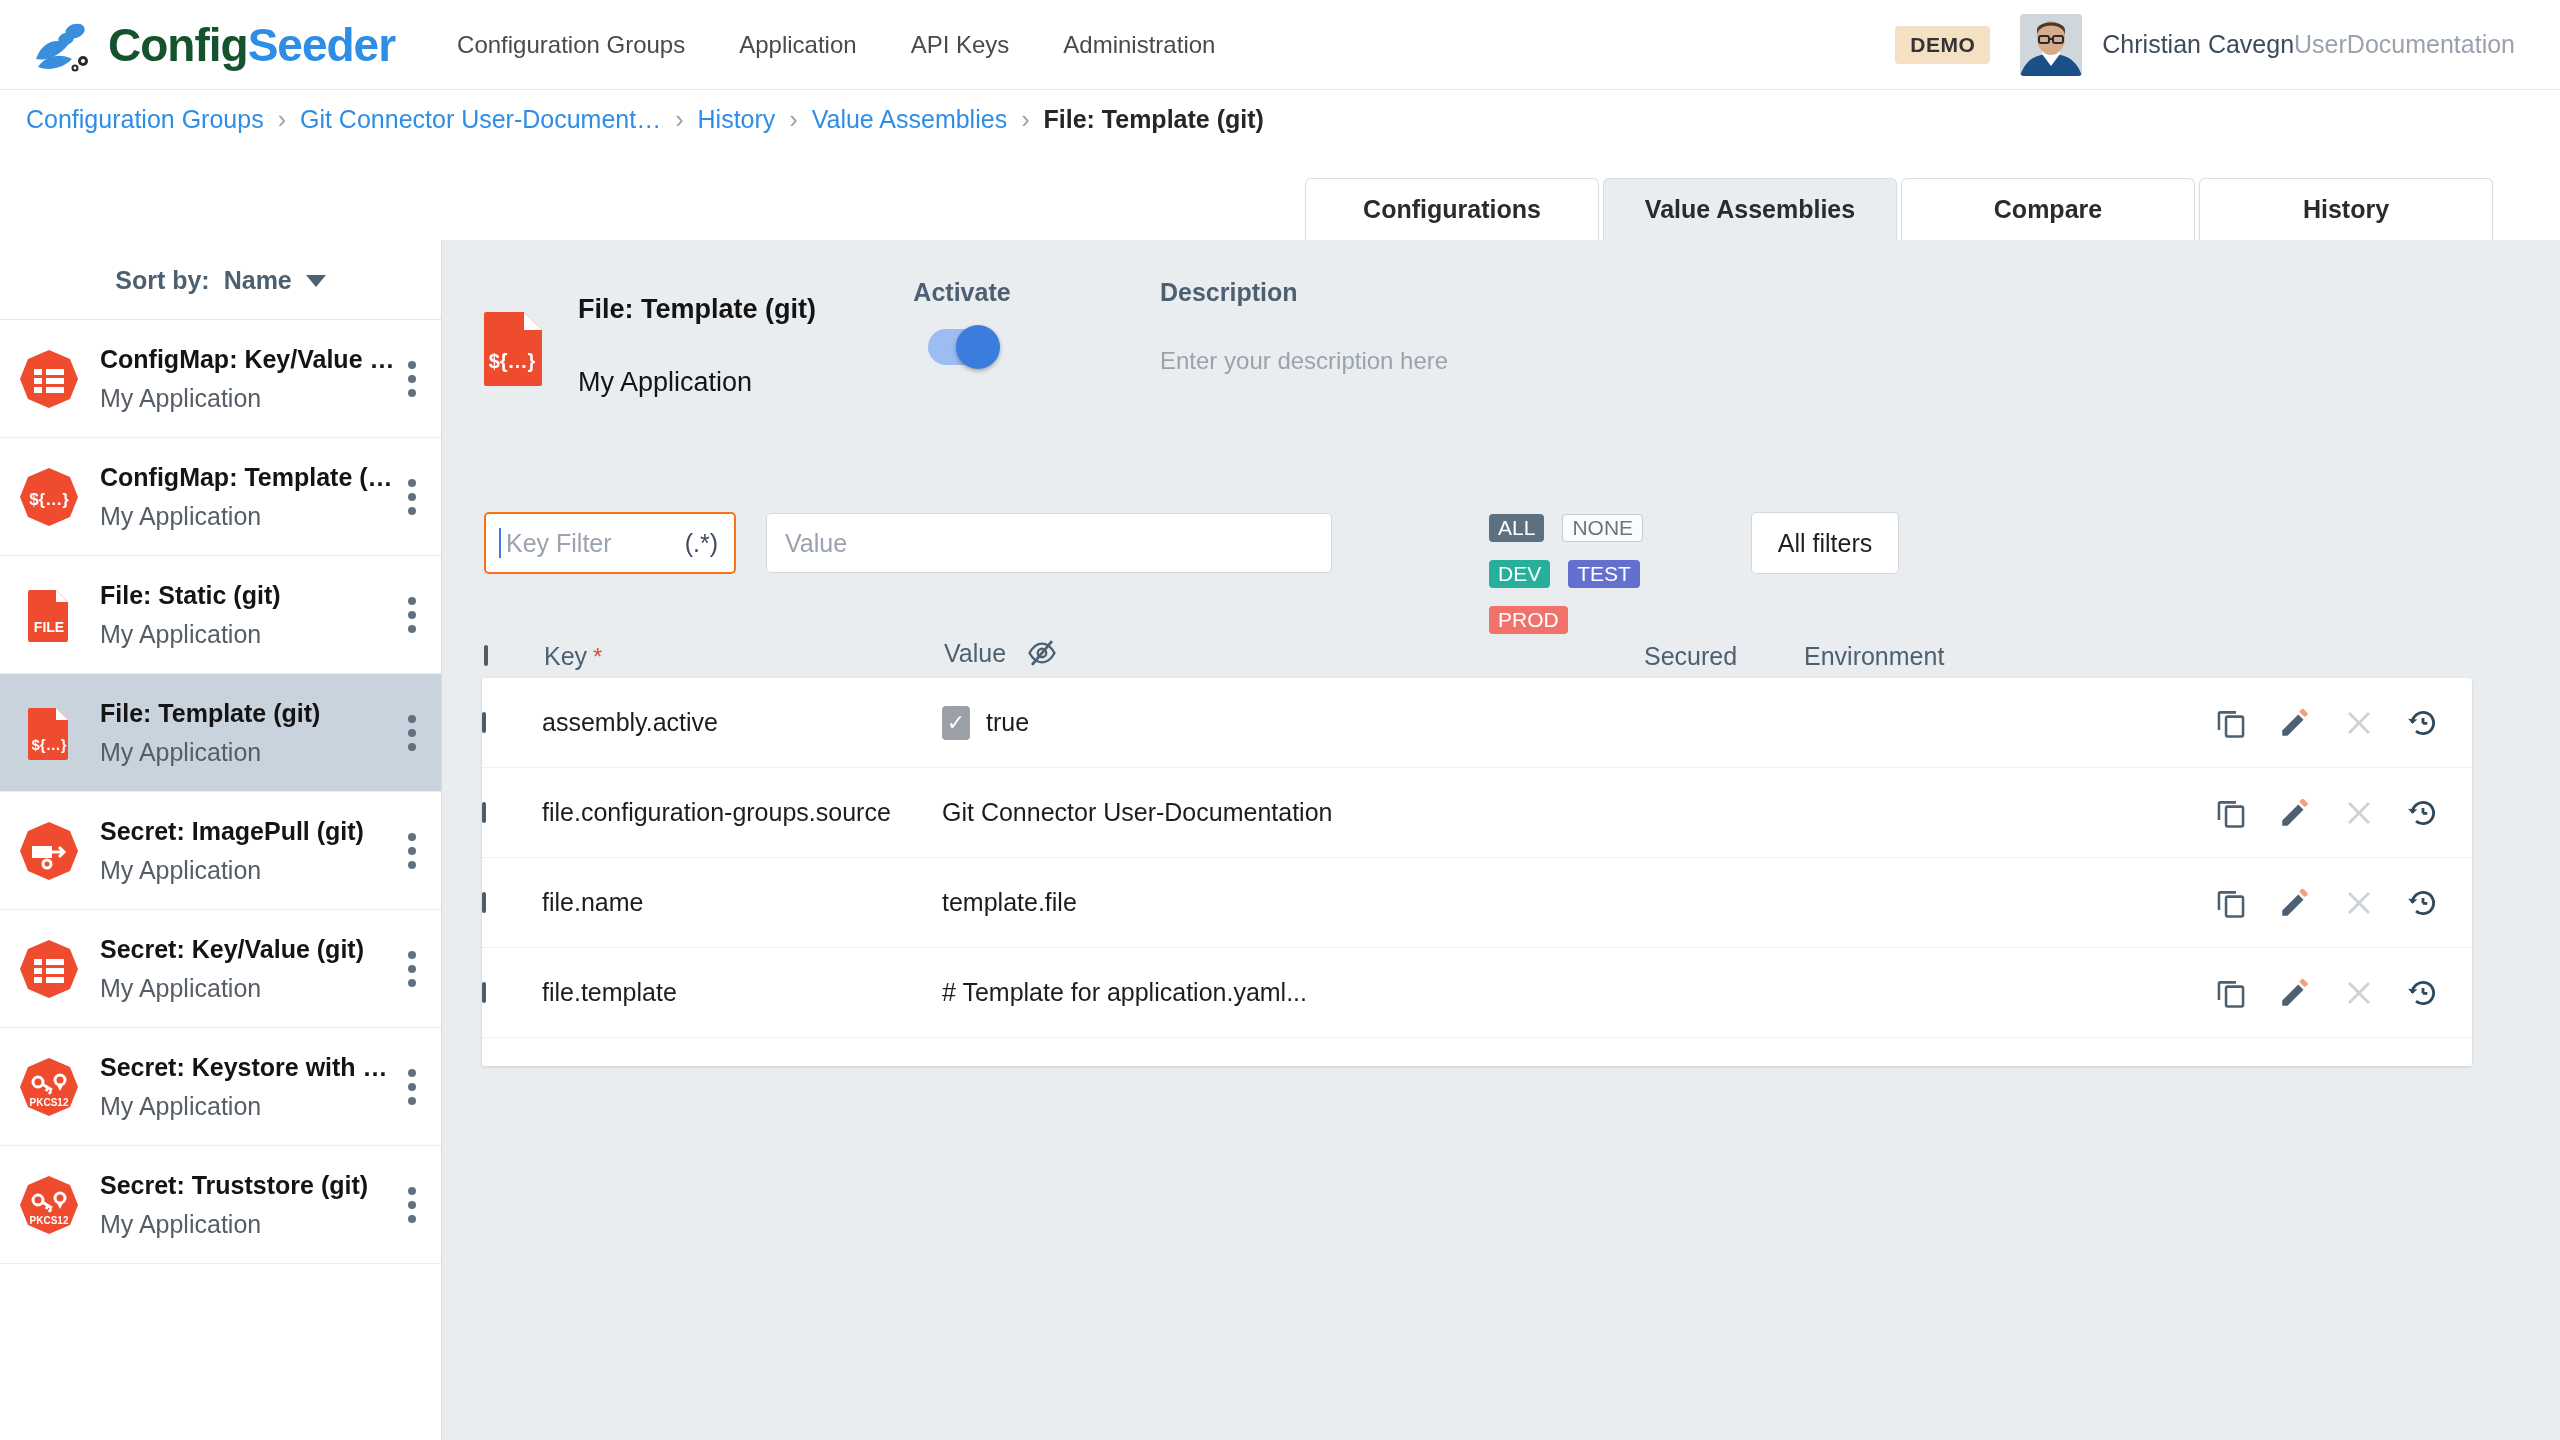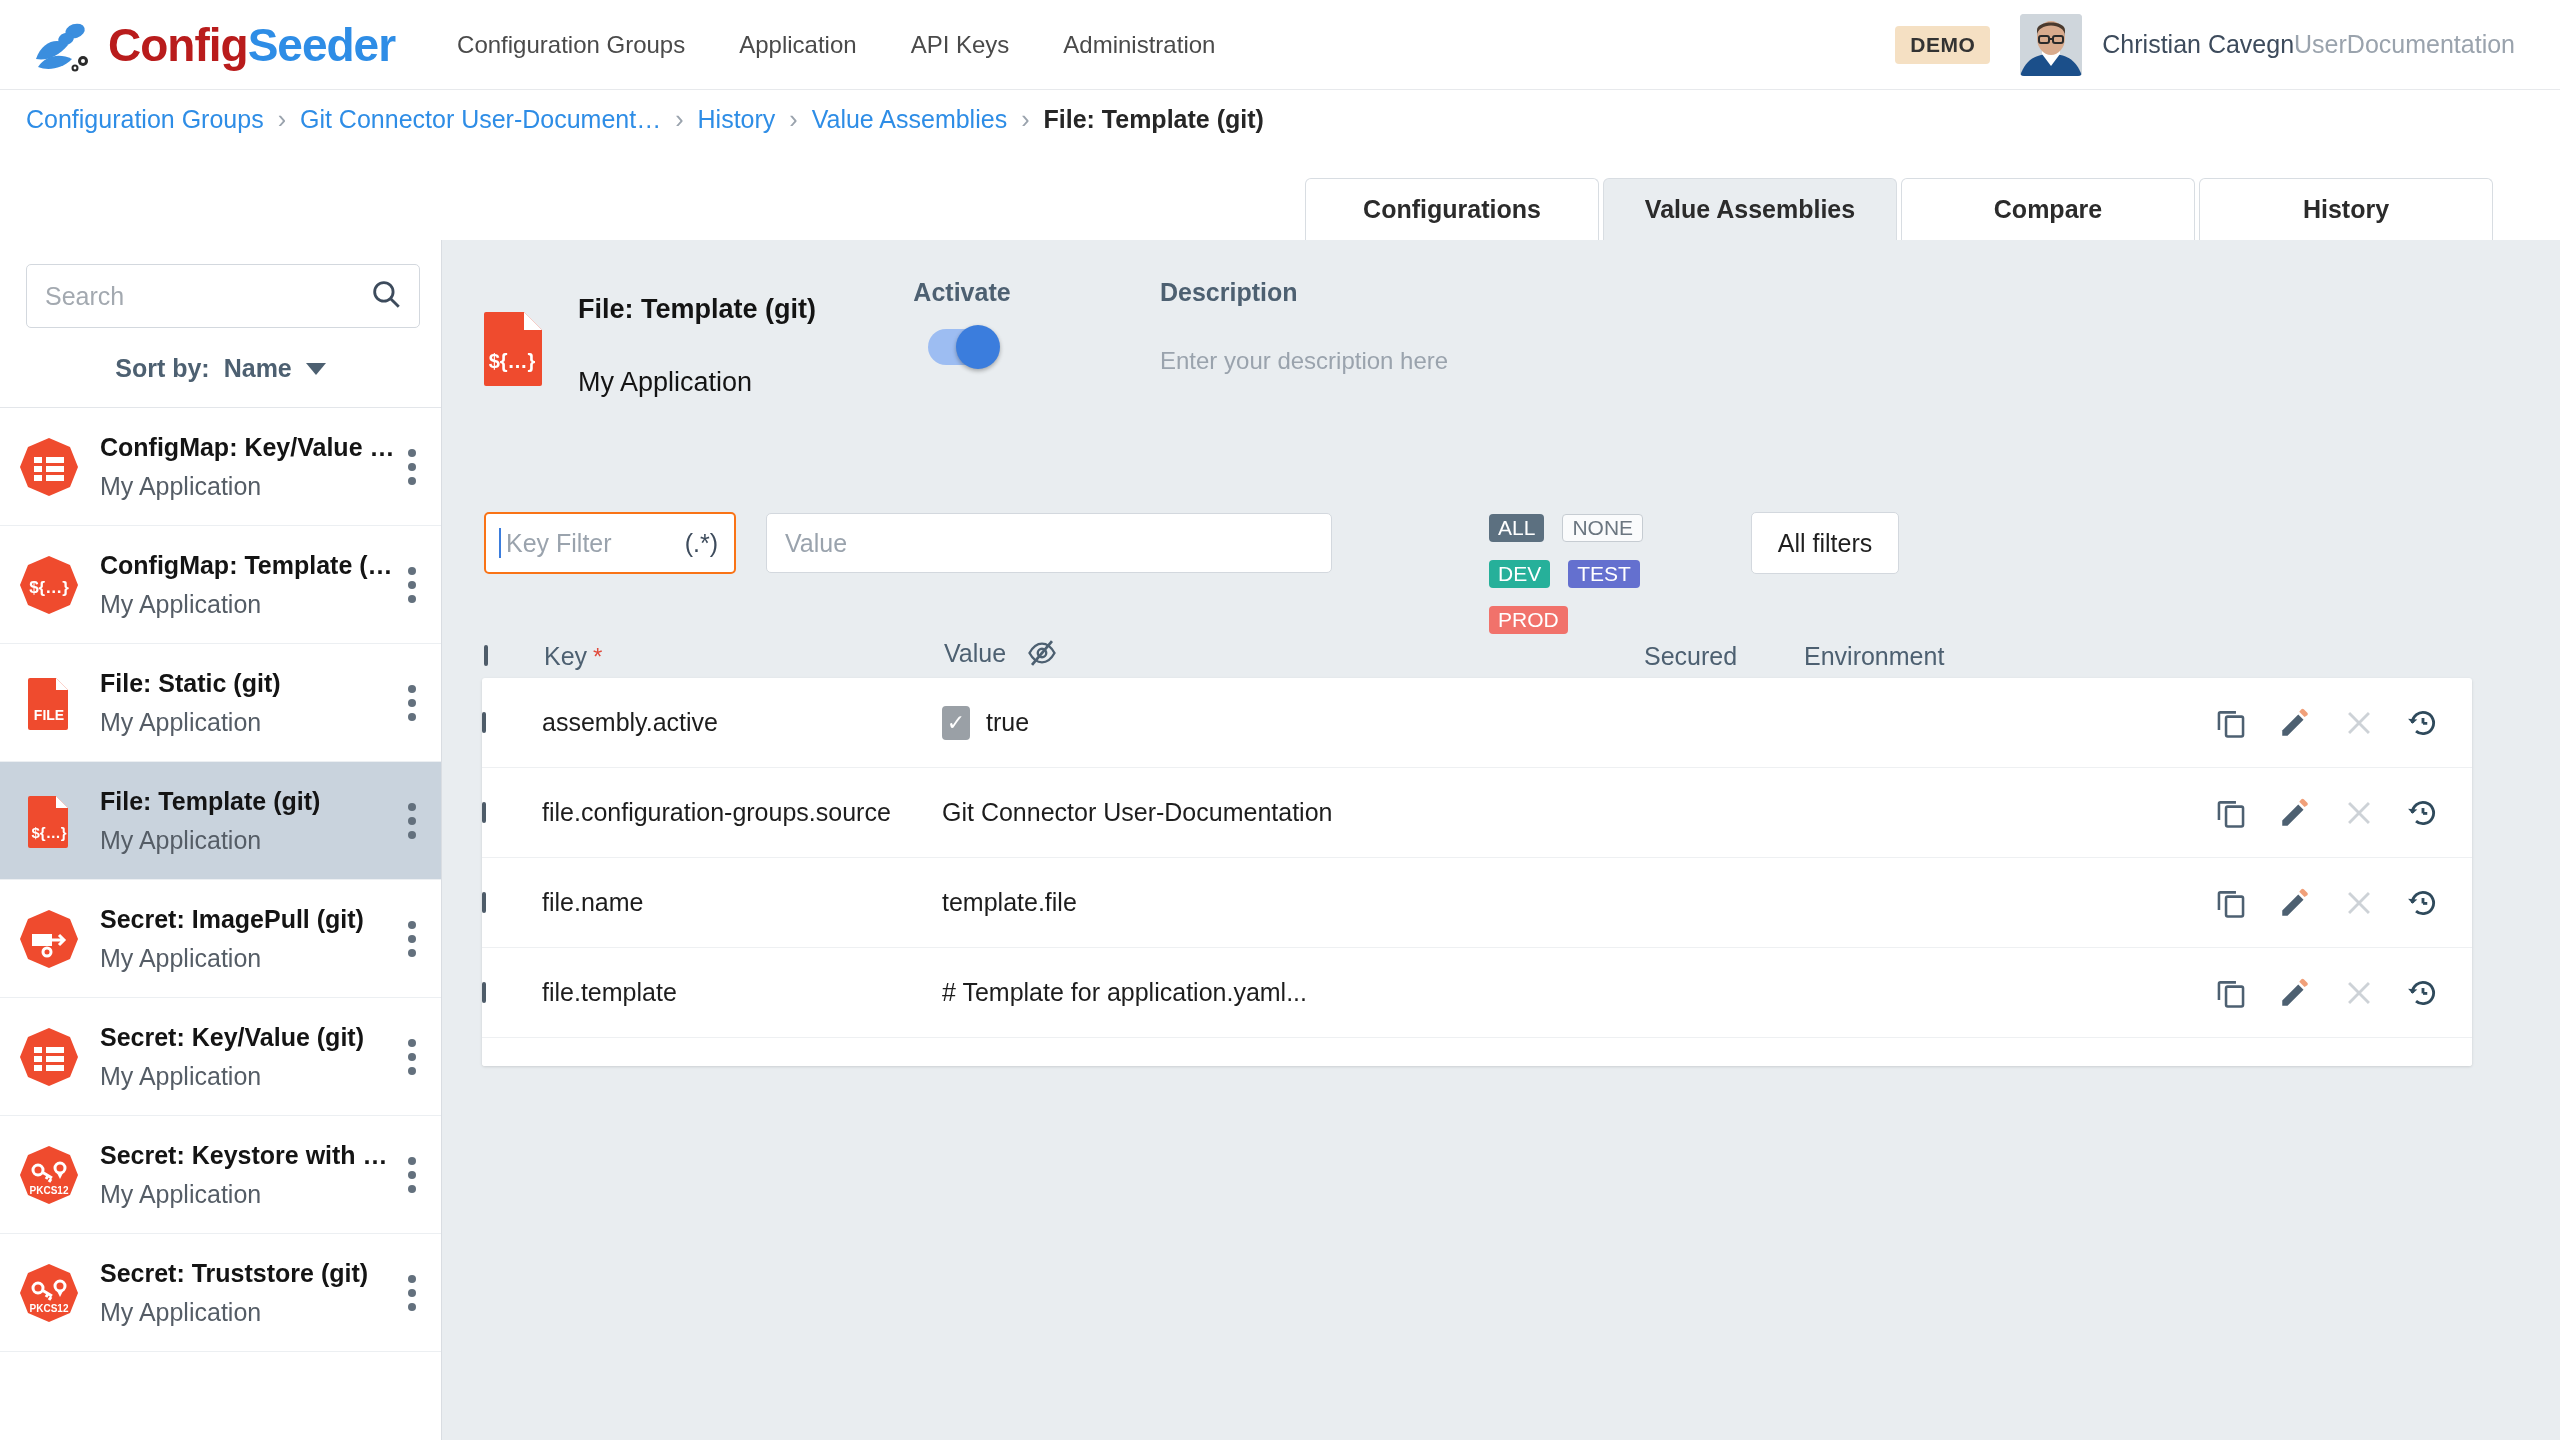--- a/index.html
+++ b/index.html
@@ -14,21 +14,21 @@
 
   
   .topbar{
     position:absolute; left:0; top:0; width:2560px; height:90px;
     background:#ffffff; display:flex; align-items:center;
     border-bottom:1px solid #e7e9ec;
   }
   .logo-wrap{ display:flex; align-items:center; margin-left:28px; }
   .logo-mark{ width:66px; height:60px; position:relative; }
   .logo-text{ font-size:46px; font-weight:bold; letter-spacing:-1px; margin-left:14px; }
-  .logo-text .cfg{ color:#b91c1c; }
+  .logo-text .cfg{ color:#14532d; }
   .logo-text .seed{ color:#2e8de6; }
 
   .topnav{ display:flex; align-items:center; margin-left:62px; gap:54px; }
   .topnav a{
     font-size:24px; color:#4a4a4a; text-decoration:none; white-space:nowrap;
   }
 
   .topright{ margin-left:auto; display:flex; align-items:center; margin-right:45px; gap:30px;}
   .demo-badge{
     background:#f5e0c3; color:#333; font-weight:bold; font-size:21px;
@@ -263,37 +263,20 @@
 </div>
 
 <div class="tabs-row">
   <div class="tab">Configurations</div>
   <div class="tab active">Value Assemblies</div>
   <div class="tab">Compare</div>
   <div class="tab">History</div>
 </div>
 
 <div class="sidebar">
-  <div class="search-row">
-    <div class="search-box">
-      <input class="search-input" type="text" placeholder="Search" style="">
-      <span>
-        <svg width="34" height="34" viewBox="0 0 24 24" fill="none" stroke="#3d4b5c" stroke-width="2">
-          <circle cx="10.5" cy="10.5" r="6.5"></circle>
-            <line x1="15.5" y1="15.5" x2="21" y2="21"></line>
-        </svg>
-      </span>
-    </div>
-    <span class="plus-btn">
-      <svg width="38" height="38" viewBox="0 0 24 24" stroke="#3d4b5c" stroke-width="1.7">
-        <line x1="12" y1="4" x2="12" y2="20"></line>
-          <line x1="4" y1="12" x2="20" y2="12"></line>
-      </svg>
-    </span>
-  </div>
 
   <div class="sortby">
     <span>Sort by:</span>
     <span>Name</span>
     <span class="caret-down"></span>
   </div>
 
   <div>
 
     <div class="list-item">

